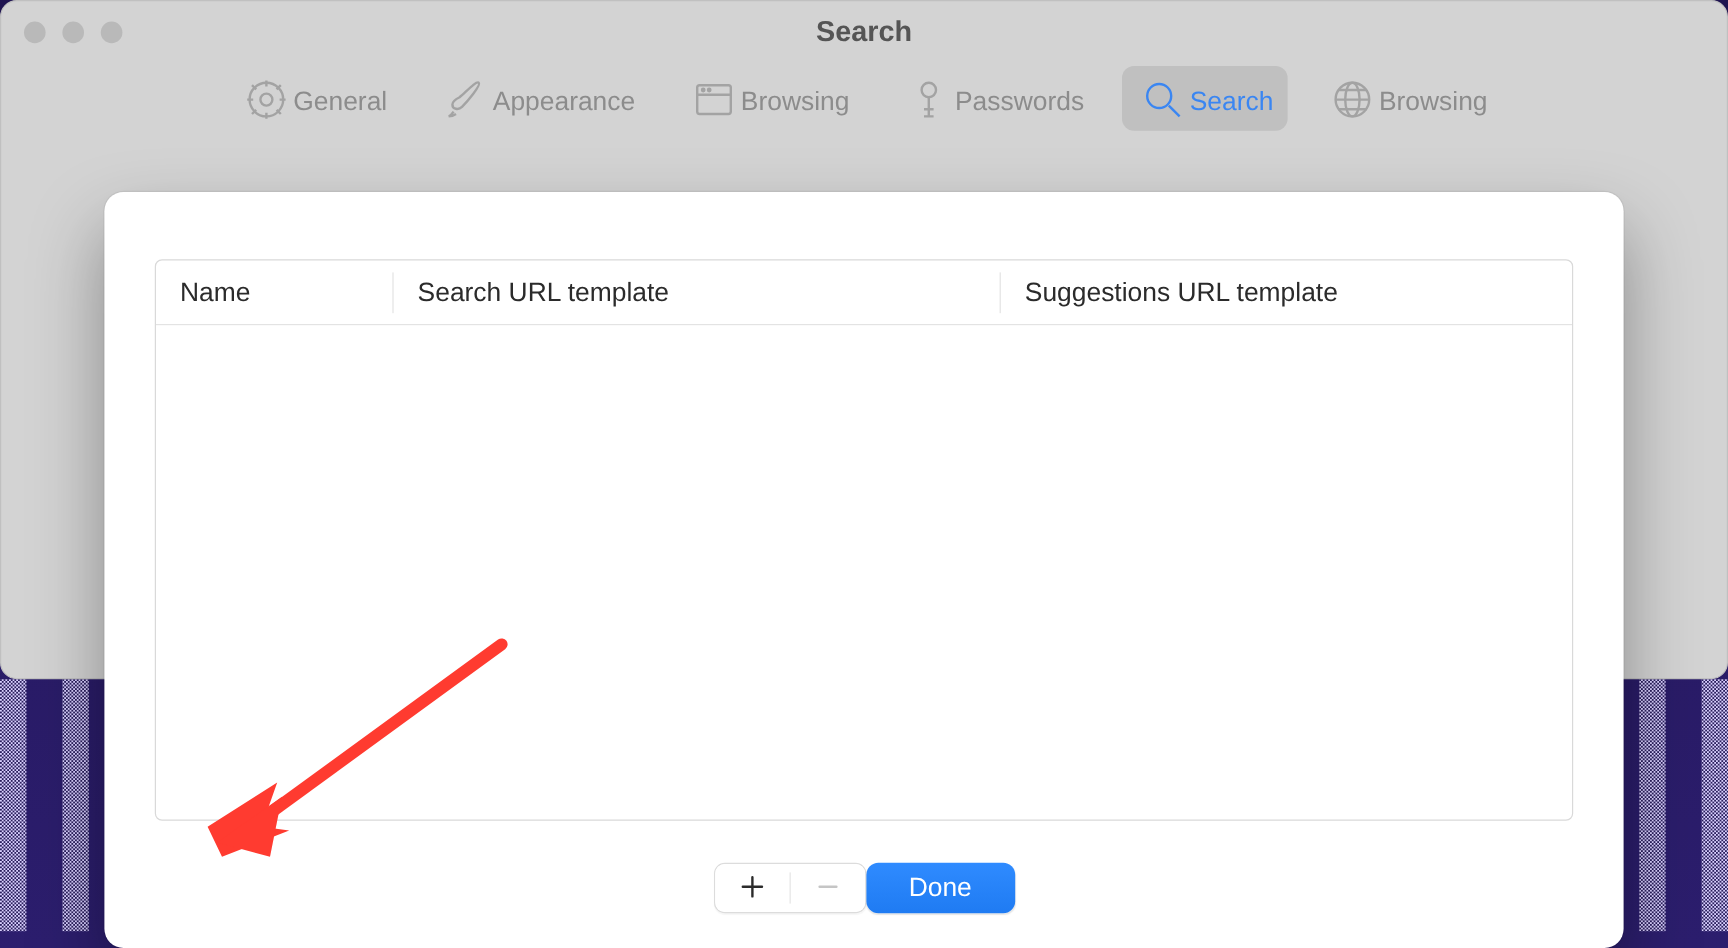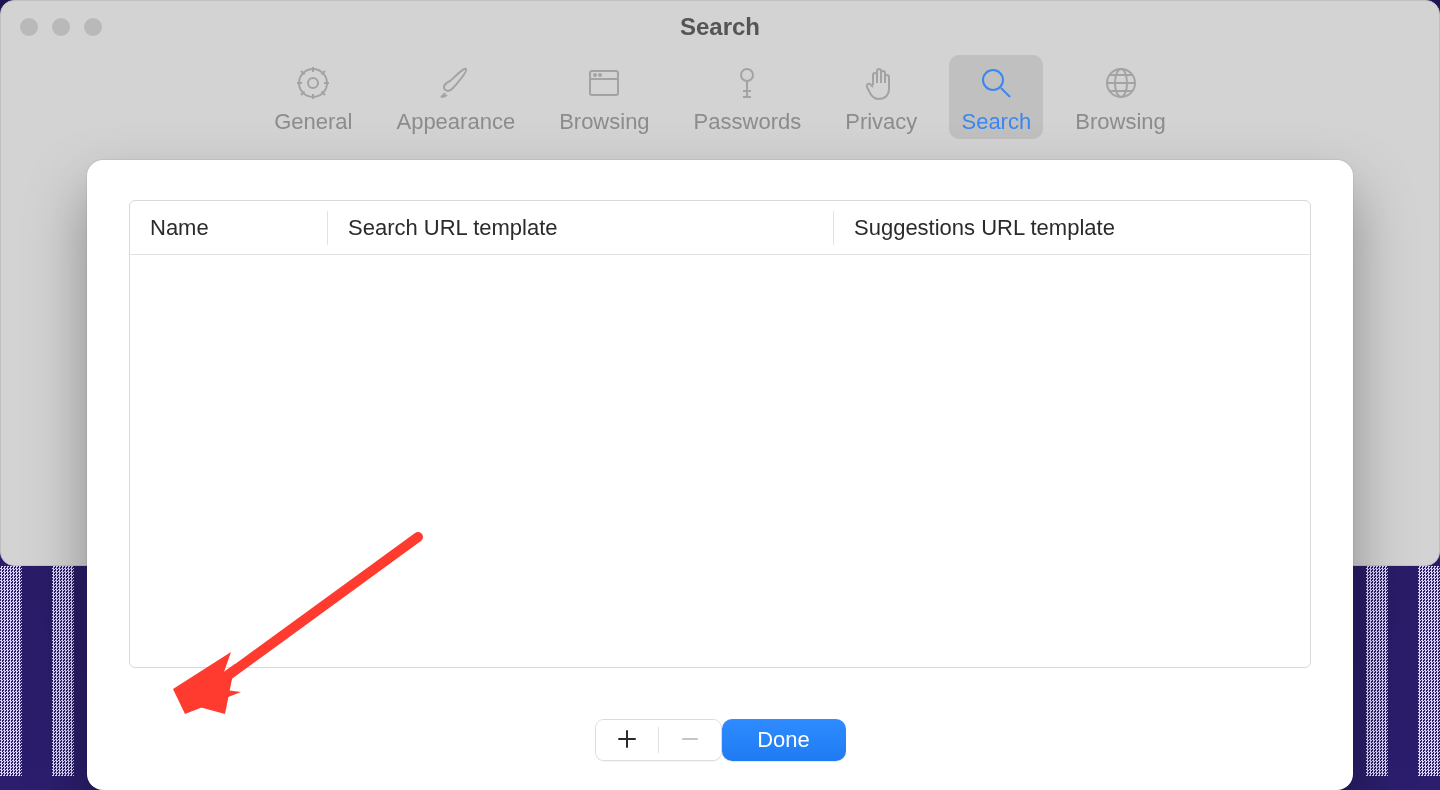--- a/index.html
+++ b/index.html
@@ -64,21 +64,21 @@
     .toolbar {
       height: 110px;
       display: flex;
       justify-content: center;
       align-items: flex-start;
       gap: 20px;
       padding-top: 4px;
     }
     .tool {
       display: flex;
-      flex-direction: column;
+      flex-direction: row;
       align-items: center;
       justify-content: flex-start;
       padding: 6px 12px 4px;
       border-radius: 10px;
       min-width: 94px;
       color: #8c8c8c;
     }
     .tool.active {
       background: #c0c0c0;
       color: #3a86f2;
@@ -109,20 +109,21 @@
       padding: 40px 42px 28px;
     }
 
     .table {
       width: 100%;
       height: 468px;
       border: 1px solid #d9d9d9;
       border-radius: 6px;
       overflow: hidden;
       background: #fff;
+      margin-top: 16px;
     }
     .thead {
       display: flex;
       height: 54px;
       border-bottom: 1px solid #e3e3e3;
       align-items: center;
     }
     .thead .col {
       font-size: 22px;
       color: #2b2b2b;
@@ -243,28 +244,20 @@
       <span class="tl">Browsing</span>
     </div>
     <div class="tool">
       <span class="ticon">
         <svg viewBox="0 0 40 40">
             <circle cx="20" cy="12" r="6"></circle>
             <path d="M20 18v16M16 28h8M16 34h8"></path>
           </svg>
       </span>
       <span class="tl">Passwords</span>
-    </div>
-    <div class="tool">
-      <span class="ticon">
-        <svg viewBox="0 0 40 40">
-            <path d="M12 22V12a2 2 0 1 1 4 0v8M16 20V8a2 2 0 1 1 4 0v12M20 20V10a2 2 0 1 1 4 0v10M24 20v-6a2 2 0 1 1 4 0v12c0 6-4 10-10 10-4 0-7-2-9-6l-3-6c-1-2 1-4 3-3l3 3"></path>
-          </svg>
-      </span>
-      <span class="tl">Privacy</span>
     </div>
     <div class="tool active">
       <span class="ticon">
         <svg viewBox="0 0 40 40">
             <circle cx="17" cy="17" r="10"></circle>
             <line x1="25" y1="25" x2="34" y2="34"></line>
           </svg>
       </span>
       <span class="tl">Search</span>
     </div>

